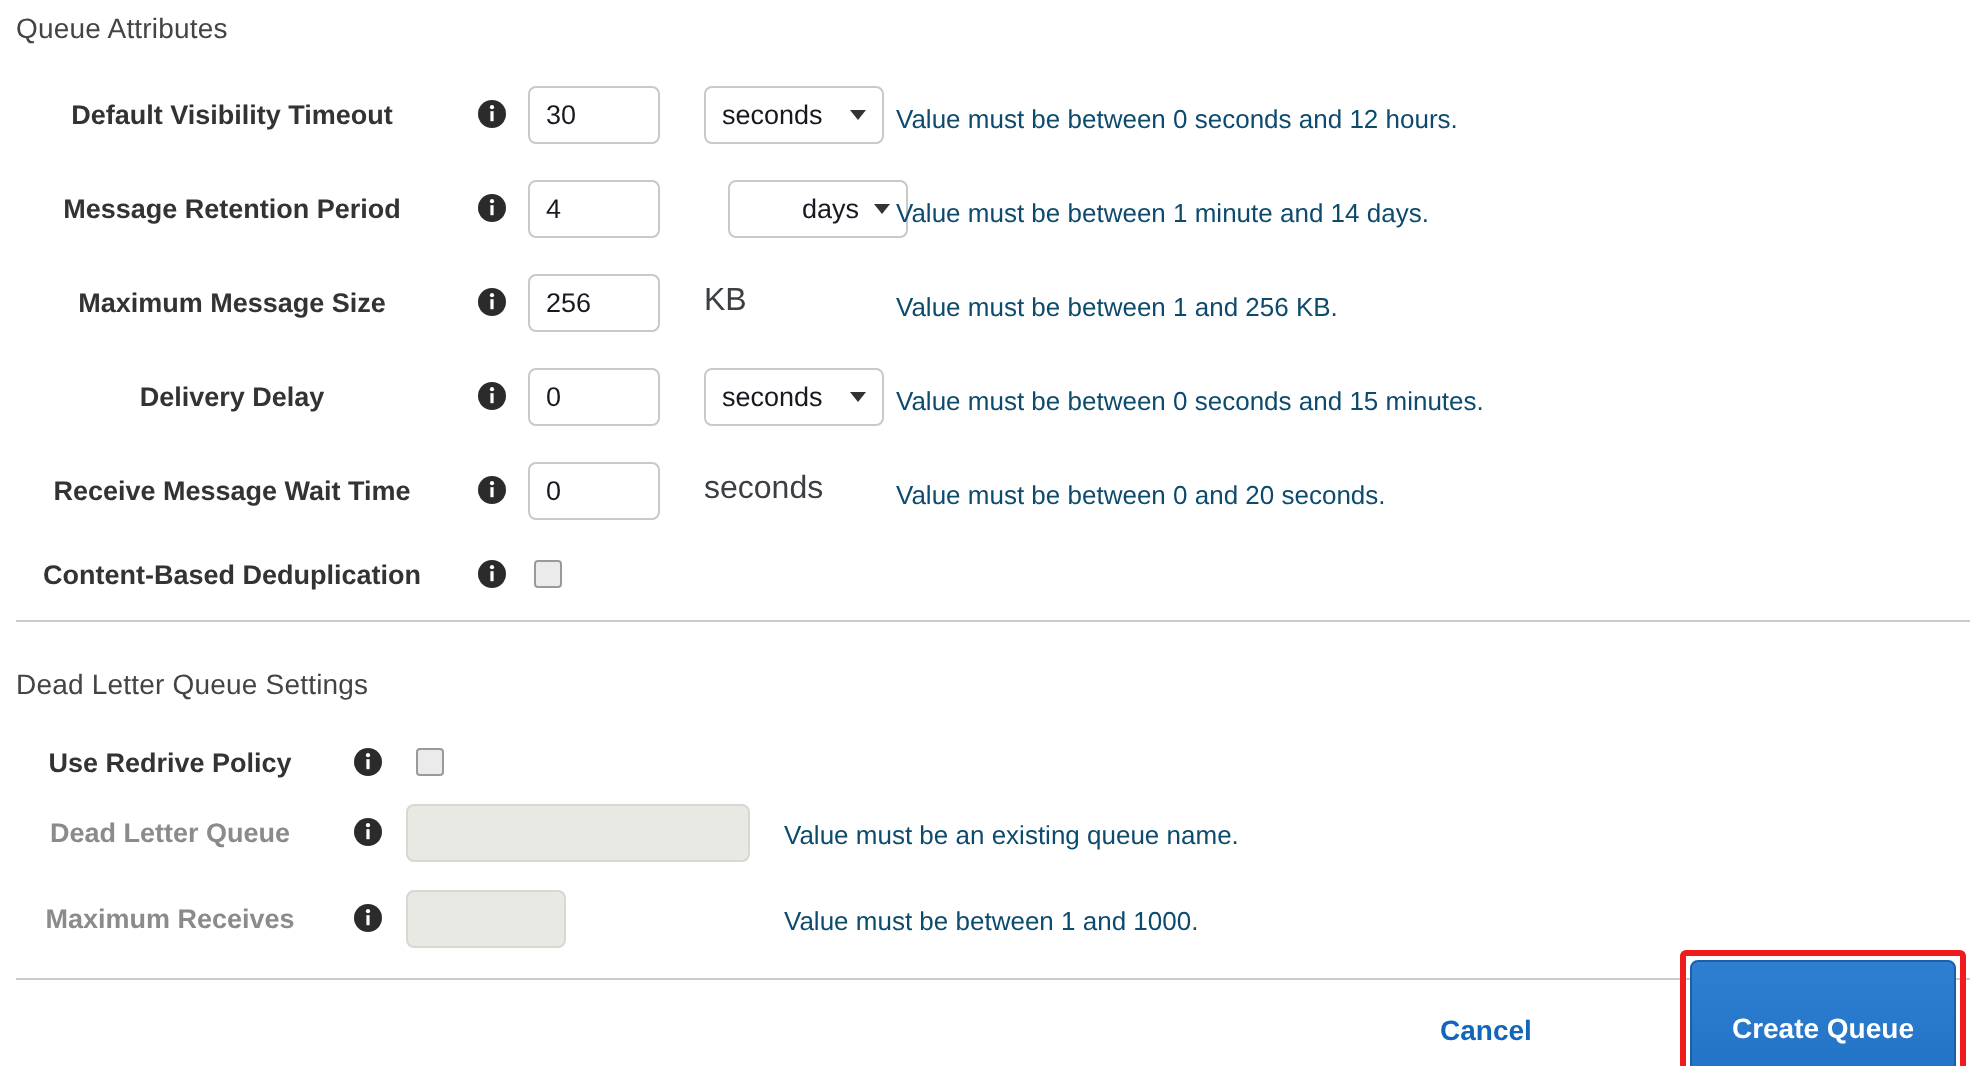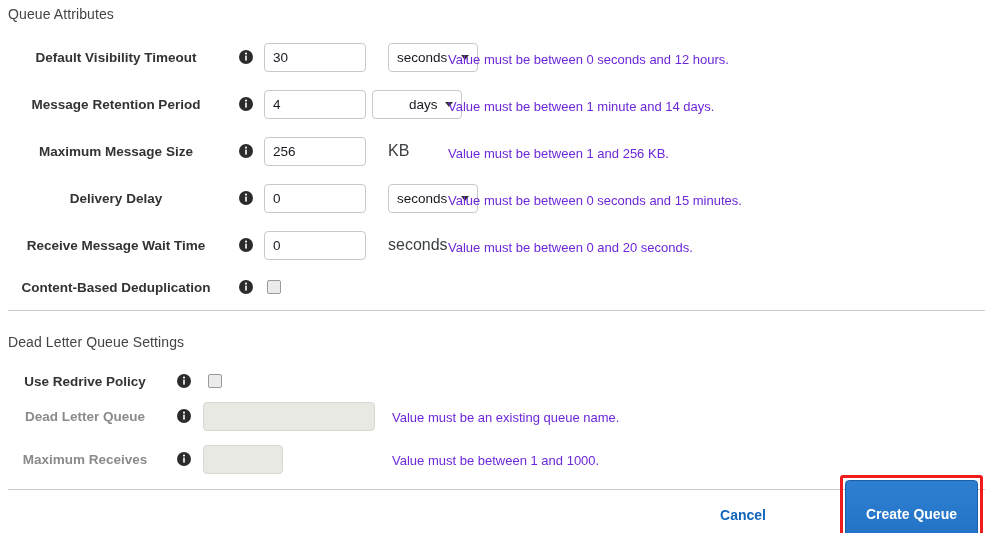--- a/index.html
+++ b/index.html
@@ -99,21 +99,21 @@
     height: 29px;
     border: 1px solid #c9c9c9;
     border-radius: 4px;
     background: #ffffff;
     color: #16191f;
     font-family: "Liberation Sans", sans-serif;
     font-size: 13.5px;
     padding: 0 8px;
     outline: none;
   }
-  input.text-input.w82 { width: 102px; }
+  input.text-input.w82 { width: 66px; }
 
   input.text-input:disabled,
   input.text-input.is-disabled {
     background: #e9e9e3;
     border: 1px solid #d8d8d2;
     color: #9a9a9a;
   }
   input.text-input.w172 { width: 172px; }
   input.text-input.w80 { width: 80px; }
 
@@ -162,21 +162,21 @@
     border: 1px solid #9a9a9a;
     border-radius: 2px;
     background: #ebebeb;
     display: inline-block;
   }
 
   
   .hint {
     position: absolute;
     font-size: 13px;
-    color: #6d28d9;
+    color: #0c4a6e;
     white-space: nowrap;
   }
 
   
   #footer {
     position: absolute;
     left: 0;
     top: 497px;
     width: 993px;
     height: 36px;
@@ -250,21 +250,21 @@
     <div class="row-label">Message Retention Period</div>
     <span class="info-icon">
       <svg width="14" height="14" viewBox="0 0 14 14">
           <circle cx="7" cy="7" r="7" fill="#2b2b2b"></circle>
           <rect x="6.2" y="5.6" width="1.6" height="5" fill="#ffffff"></rect>
           <circle cx="7" cy="3.6" r="1.05" fill="#ffffff"></circle>
         </svg>
     </span>
     <div class="field-wrap">
       <input class="text-input w82" type="text" value="4" style="">
-      <div class="select-box" style="margin-left:6px;padding-left:36px;">
+      <div class="select-box" style="margin-left:34px;padding-left:36px;">
         <span class="sel-value">days</span>
         <span class="caret"></span>
       </div>
     </div>
   </div>
   <div class="hint" style="left:448px; top:99px;">Value must be between 1 minute and 14 days.</div>
 
   <div class="form-row" style="top:136px;">
     <div class="row-label">Maximum Message Size</div>
     <span class="info-icon">

